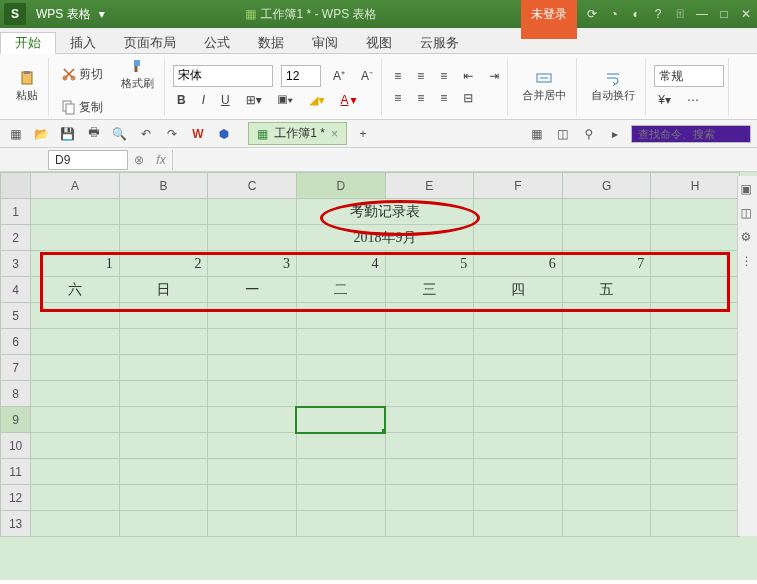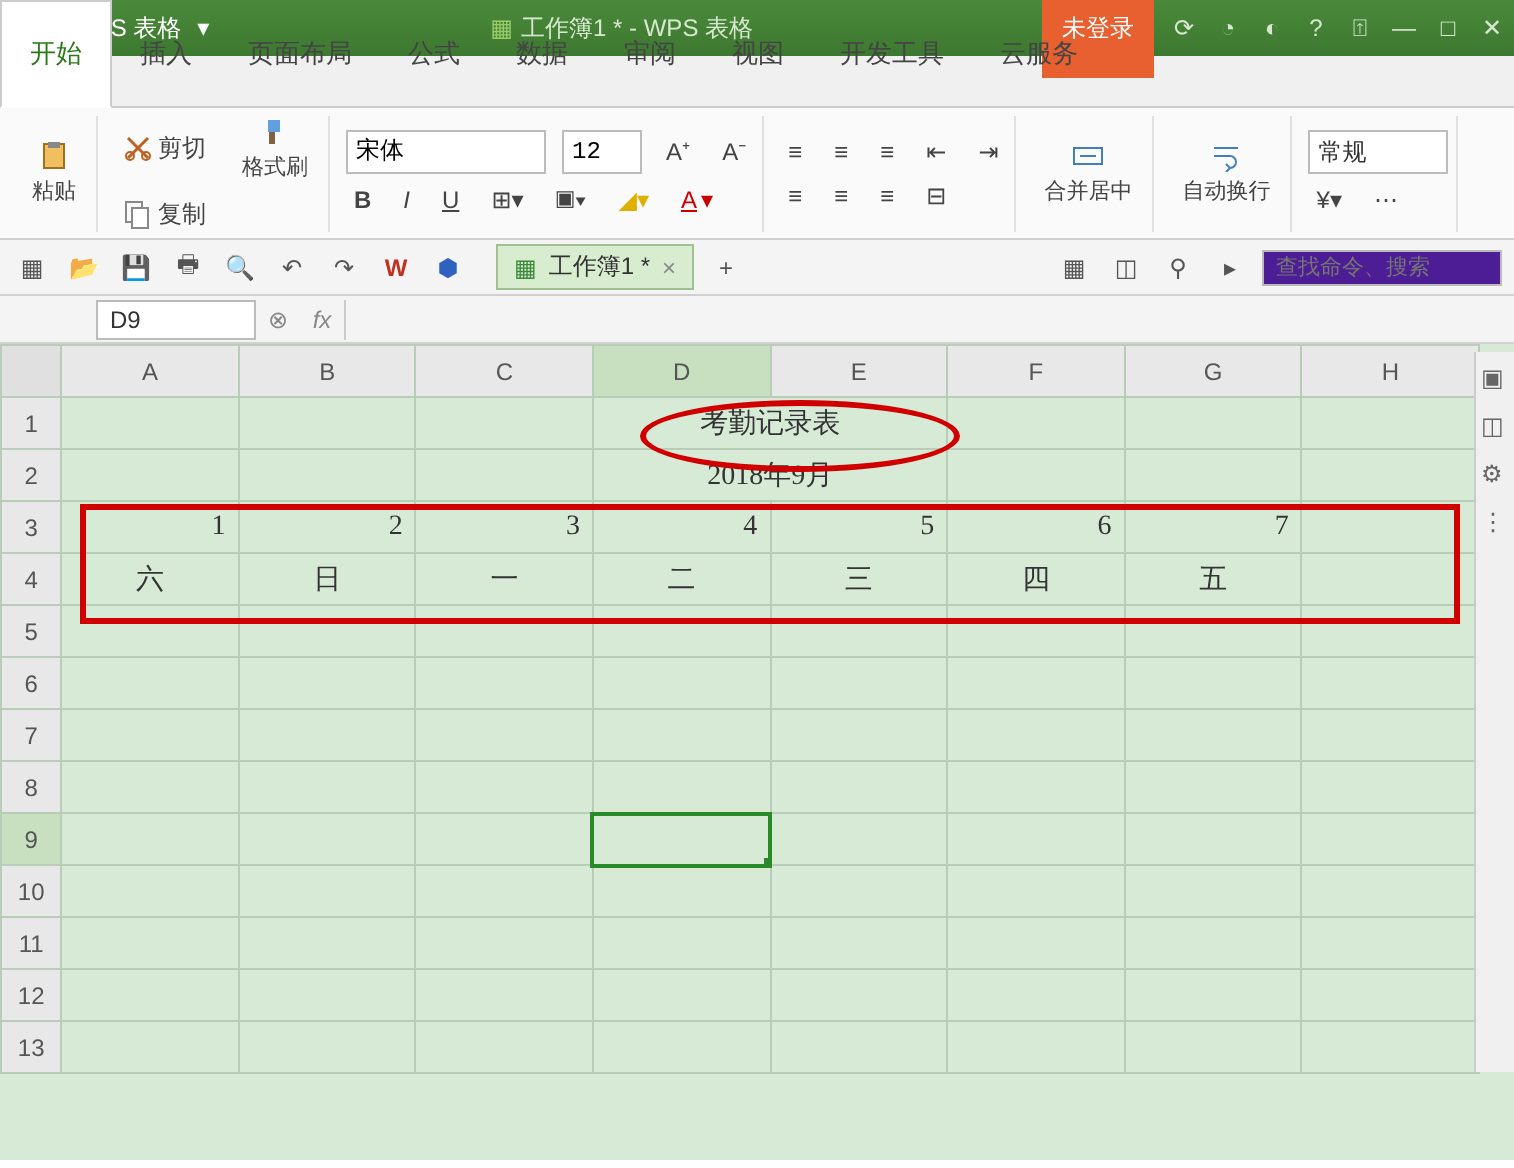--- a/index.html
+++ b/index.html
@@ -6,29 +6,29 @@
 body{background:#fff;font-size:12px;color:#333;width:757px;height:584px;overflow:hidden;position:relative;}
 .titlebar{height:28px;background:linear-gradient(#4a8a3a,#3d7830);display:flex;align-items:center;color:#fff;font-size:12px;}
 .titlebar .logo{background:#2a6020;width:22px;height:22px;display:flex;align-items:center;justify-content:center;margin:0 4px;border-radius:2px;font-weight:bold;}
 .titlebar .apptitle{padding:0 6px;}
 .titlebar .dd{margin-left:2px;}
 .titlebar .spacer{flex:1;}
 .titlebar .doctitle{color:#d8e8d0;}
 .titlebar .login{background:#e86030;padding:16px 10px;margin:0 4px;}
 .titlebar .icn{width:22px;text-align:center;cursor:pointer;color:#d8e8d0;}
 .ribbon-tabs{height:26px;background:#f0f0f0;display:flex;align-items:flex-end;border-bottom:1px solid #ccc;}
-.rtab{padding:17px 14px;font-size:13px;color:#444;cursor:pointer;}
+.rtab{padding:1px 14px;font-size:13px;color:#444;cursor:pointer;}
 .rtab.active{background:#fff;color:#2a7a1a;border:1px solid #ccc;border-bottom:1px solid #fff;margin-bottom:-1px;}
 .ribbon{height:66px;background:#fafafa;border-bottom:1px solid #d0d0d0;display:flex;align-items:center;padding:4px 6px;gap:4px;}
 .rgrp{display:flex;flex-direction:column;gap:4px;padding:0 4px;border-right:1px solid #e0e0e0;height:58px;justify-content:center;}
 .rrow{display:flex;gap:8px;align-items:center;}
 .rbtn{padding:2px 4px;cursor:pointer;font-size:12px;color:#444;display:flex;align-items:center;gap:2px;}
 .rbtn.big{flex-direction:column;font-size:11px;padding:2px 6px;}
 .ic{width:16px;height:16px;display:inline-block;}
-.sel{border:1px solid #bbb;background:#fff;padding:2px 4px;font-size:12px;height:22px;font-family:Liberation Mono, monospace;}
+.sel{border:1px solid #bbb;background:#fff;padding:2px 4px;font-size:12px;height:22px;}
 .fontname{width:100px;}
 .fontsize{width:40px;}
 .qat{height:28px;background:#f4f4f4;border-bottom:1px solid #d0d0d0;display:flex;align-items:center;padding:0 6px;gap:6px;}
 .qbtn{width:20px;height:20px;cursor:pointer;display:flex;align-items:center;justify-content:center;color:#555;}
 .doctab{display:flex;align-items:center;background:#d8ecd0;border:1px solid #a0c090;padding:2px 8px;margin-left:8px;gap:6px;}
 .doctab .x{cursor:pointer;color:#888;}
 .qat .spacer{flex:1;}
 .search{border:1px solid #bbb;padding:2px 6px;width:120px;background:#4c1d95;color:#888;font-size:11px;}
 .fbar{height:24px;background:#f4f4f4;border-bottom:1px solid #d0d0d0;display:flex;align-items:center;}
 .namebox{border:1px solid #bbb;background:#fff;width:80px;height:20px;margin-left:48px;padding:0 6px;display:flex;align-items:center;}
@@ -73,21 +73,20 @@
 </div>
 
 <div class="ribbon-tabs">
   <div class="rtab active">开始</div>
   <div class="rtab">插入</div>
   <div class="rtab">页面布局</div>
   <div class="rtab">公式</div>
   <div class="rtab">数据</div>
   <div class="rtab">审阅</div>
   <div class="rtab">视图</div>
-  <div class="rtab">开发工具</div>
   <div class="rtab">云服务</div>
 </div>
 
 <div class="ribbon">
   <div class="rgrp">
     <div class="rbtn big">
       <svg class="ic" viewBox="0 0 16 16">
           <rect x="3" y="2" width="10" height="12" fill="#f0c060" stroke="#a07020"></rect>
           <rect x="5" y="1" width="6" height="3" fill="#888"></rect>
         </svg>

